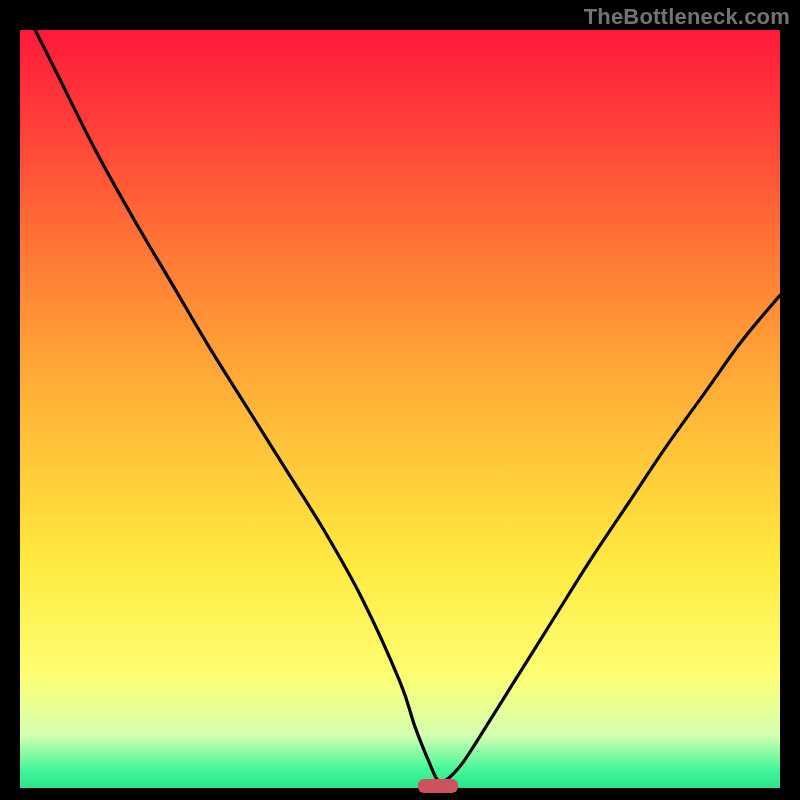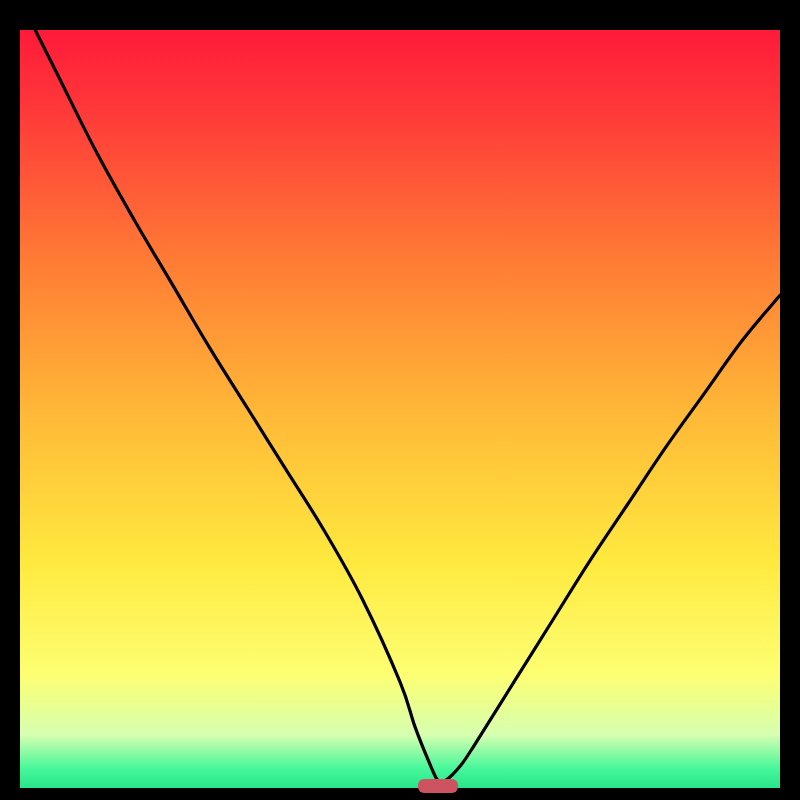--- a/index.html
+++ b/index.html
@@ -34,20 +34,21 @@
   }
   .minimum-marker {
     fill: #cd5360;
     stroke: none;
   }
 </style>
 </head>
 <body>
 
 <div class="frame">
+  <div class="attribution">TheBottleneck.com</div>
 
   <svg class="plot" width="800" height="800" viewBox="0 0 800 800">
     <defs>
       <linearGradient id="bg-grad" x1="0" y1="0" x2="0" y2="1">
       <stop offset="0%" stop-color="#ff1a3a"></stop>
           <stop offset="12%" stop-color="#ff3d39"></stop>
           <stop offset="30%" stop-color="#ff7a35"></stop>
           <stop offset="50%" stop-color="#ffb737"></stop>
           <stop offset="70%" stop-color="#ffe93f"></stop>
           <stop offset="85%" stop-color="#fdff72"></stop>

